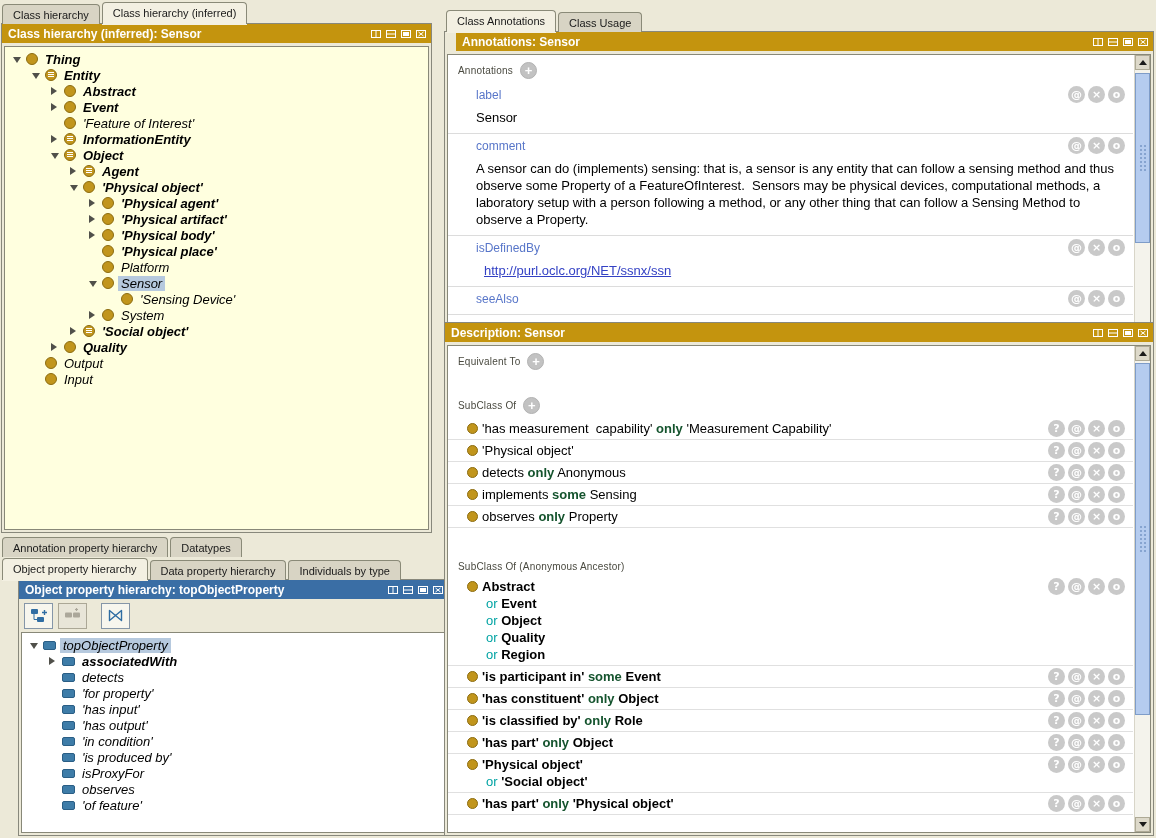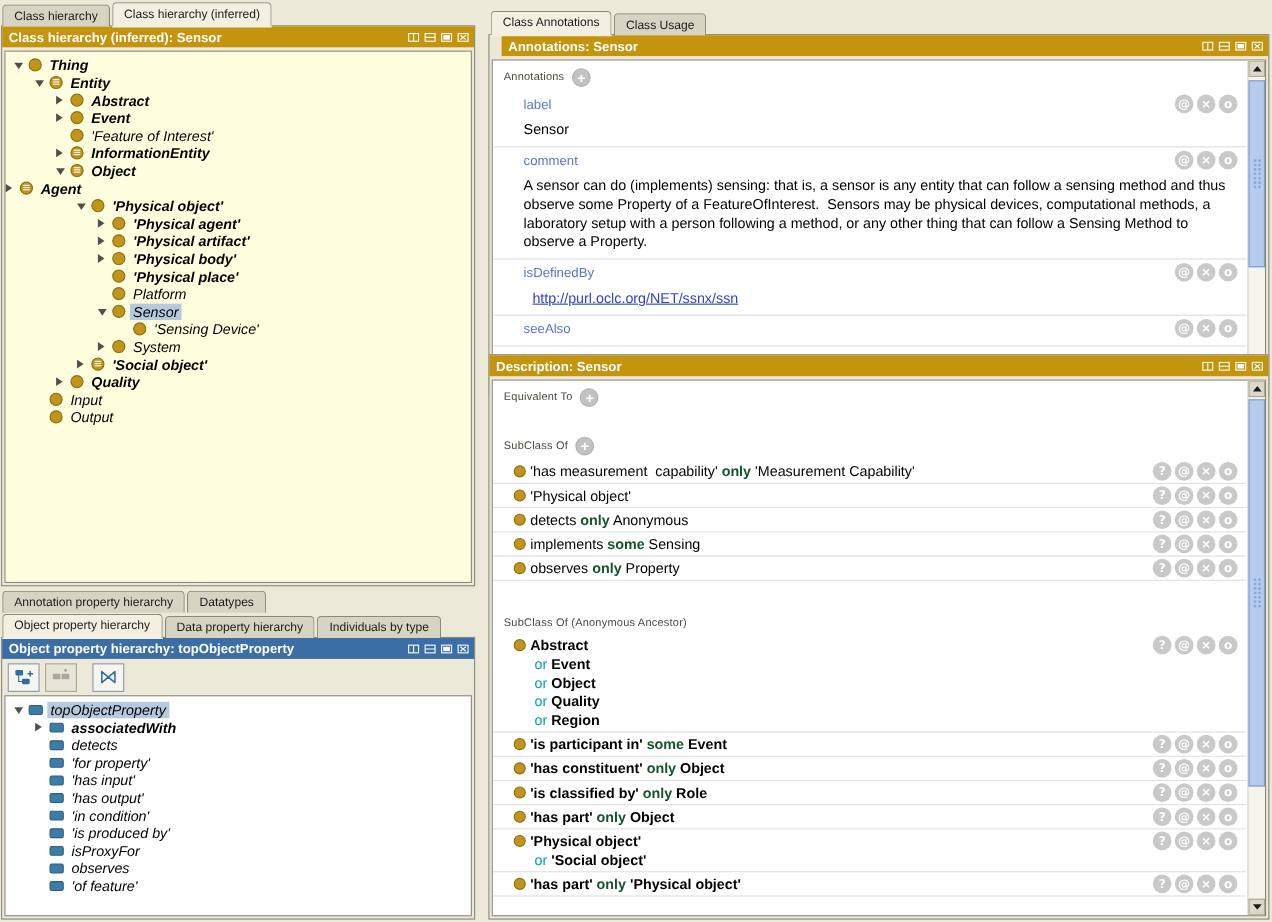--- a/index.html
+++ b/index.html
@@ -146,47 +146,47 @@
       </span>
     </div>
     <div class="tree yellow" id="class-tree">
         <div class="trow" style="padding-left: 8px;"><span class="arr down"></span><span class="ci"></span><span class="tl b">Thing</span></div>
         <div class="trow" style="padding-left: 27px;"><span class="arr down"></span><span class="ci"><span class="eqlines"></span></span><span class="tl b">Entity</span></div>
         <div class="trow" style="padding-left: 46px;"><span class="arr right"></span><span class="ci"></span><span class="tl b">Abstract</span></div>
         <div class="trow" style="padding-left: 46px;"><span class="arr right"></span><span class="ci"></span><span class="tl b">Event</span></div>
         <div class="trow" style="padding-left: 46px;"><span class="arr"></span><span class="ci"></span><span class="tl">'Feature of Interest'</span></div>
         <div class="trow" style="padding-left: 46px;"><span class="arr right"></span><span class="ci"><span class="eqlines"></span></span><span class="tl b">InformationEntity</span></div>
         <div class="trow" style="padding-left: 46px;"><span class="arr down"></span><span class="ci"><span class="eqlines"></span></span><span class="tl b">Object</span></div>
-        <div class="trow" style=""><span class="arr right"></span><span class="ci"><span class="eqlines"></span></span><span class="tl b">Agent</span></div>
+        <div class="trow" style="padding-left: 65px;"><span class="arr right"></span><span class="ci"><span class="eqlines"></span></span><span class="tl b">Agent</span></div>
         <div class="trow" style="padding-left: 65px;"><span class="arr down"></span><span class="ci"></span><span class="tl b">'Physical object'</span></div>
         <div class="trow" style="padding-left: 84px;"><span class="arr right"></span><span class="ci"></span><span class="tl b">'Physical agent'</span></div>
         <div class="trow" style="padding-left: 84px;"><span class="arr right"></span><span class="ci"></span><span class="tl b">'Physical artifact'</span></div>
         <div class="trow" style="padding-left: 84px;"><span class="arr right"></span><span class="ci"></span><span class="tl b">'Physical body'</span></div>
         <div class="trow" style="padding-left: 84px;"><span class="arr"></span><span class="ci"></span><span class="tl b">'Physical place'</span></div>
         <div class="trow" style="padding-left: 84px;"><span class="arr"></span><span class="ci"></span><span class="tl">Platform</span></div>
         <div class="trow" style="padding-left: 84px;"><span class="arr down"></span><span class="ci"></span><span class="tl sel">Sensor</span></div>
         <div class="trow" style="padding-left: 103px;"><span class="arr"></span><span class="ci"></span><span class="tl">'Sensing Device'</span></div>
         <div class="trow" style="padding-left: 84px;"><span class="arr right"></span><span class="ci"></span><span class="tl">System</span></div>
         <div class="trow" style="padding-left: 65px;"><span class="arr right"></span><span class="ci"><span class="eqlines"></span></span><span class="tl b">'Social object'</span></div>
         <div class="trow" style="padding-left: 46px;"><span class="arr right"></span><span class="ci"></span><span class="tl b">Quality</span></div>
+        <div class="trow" style="padding-left: 27px;"><span class="arr"></span><span class="ci"></span><span class="tl">Output</span></div>
         <div class="trow" style="padding-left: 27px;"><span class="arr"></span><span class="ci"></span><span class="tl">Input</span></div>
-        <div class="trow" style="padding-left: 27px;"><span class="arr"></span><span class="ci"></span><span class="tl">Output</span></div>
       </div>
   </div>
 
   <div class="tabrow" id="lb-tabs1" style="left:2px; top:537px;">
       <div class="tab">Annotation property hierarchy</div>
       <div class="tab">Datatypes</div>
     </div>
   <div class="tabrow" id="lb-tabs2" style="left:2px; top:558px;">
       <div class="tab active">Object property hierarchy</div>
       <div class="tab">Data property hierarchy</div>
       <div class="tab">Individuals by type</div>
     </div>
-  <div class="panel" style="left:1px; top:579px; width:431px; height:257px;">
+  <div class="panel" style="left:18px; top:579px; width:431px; height:257px;">
     <div class="phead blue">
       <span class="ptitle">Object property hierarchy: topObjectProperty</span>
       <span class="winicons">
         <svg class="wicon" viewBox="0 0 12 12">
             <g stroke="#FFF" fill="none">
               <rect x="1.5" y="2.5" width="9" height="7"></rect>
               <line x1="6" y1="2.5" x2="6" y2="9.5"></line>
             </g>
           </svg>
         <svg class="wicon" viewBox="0 0 12 12">

